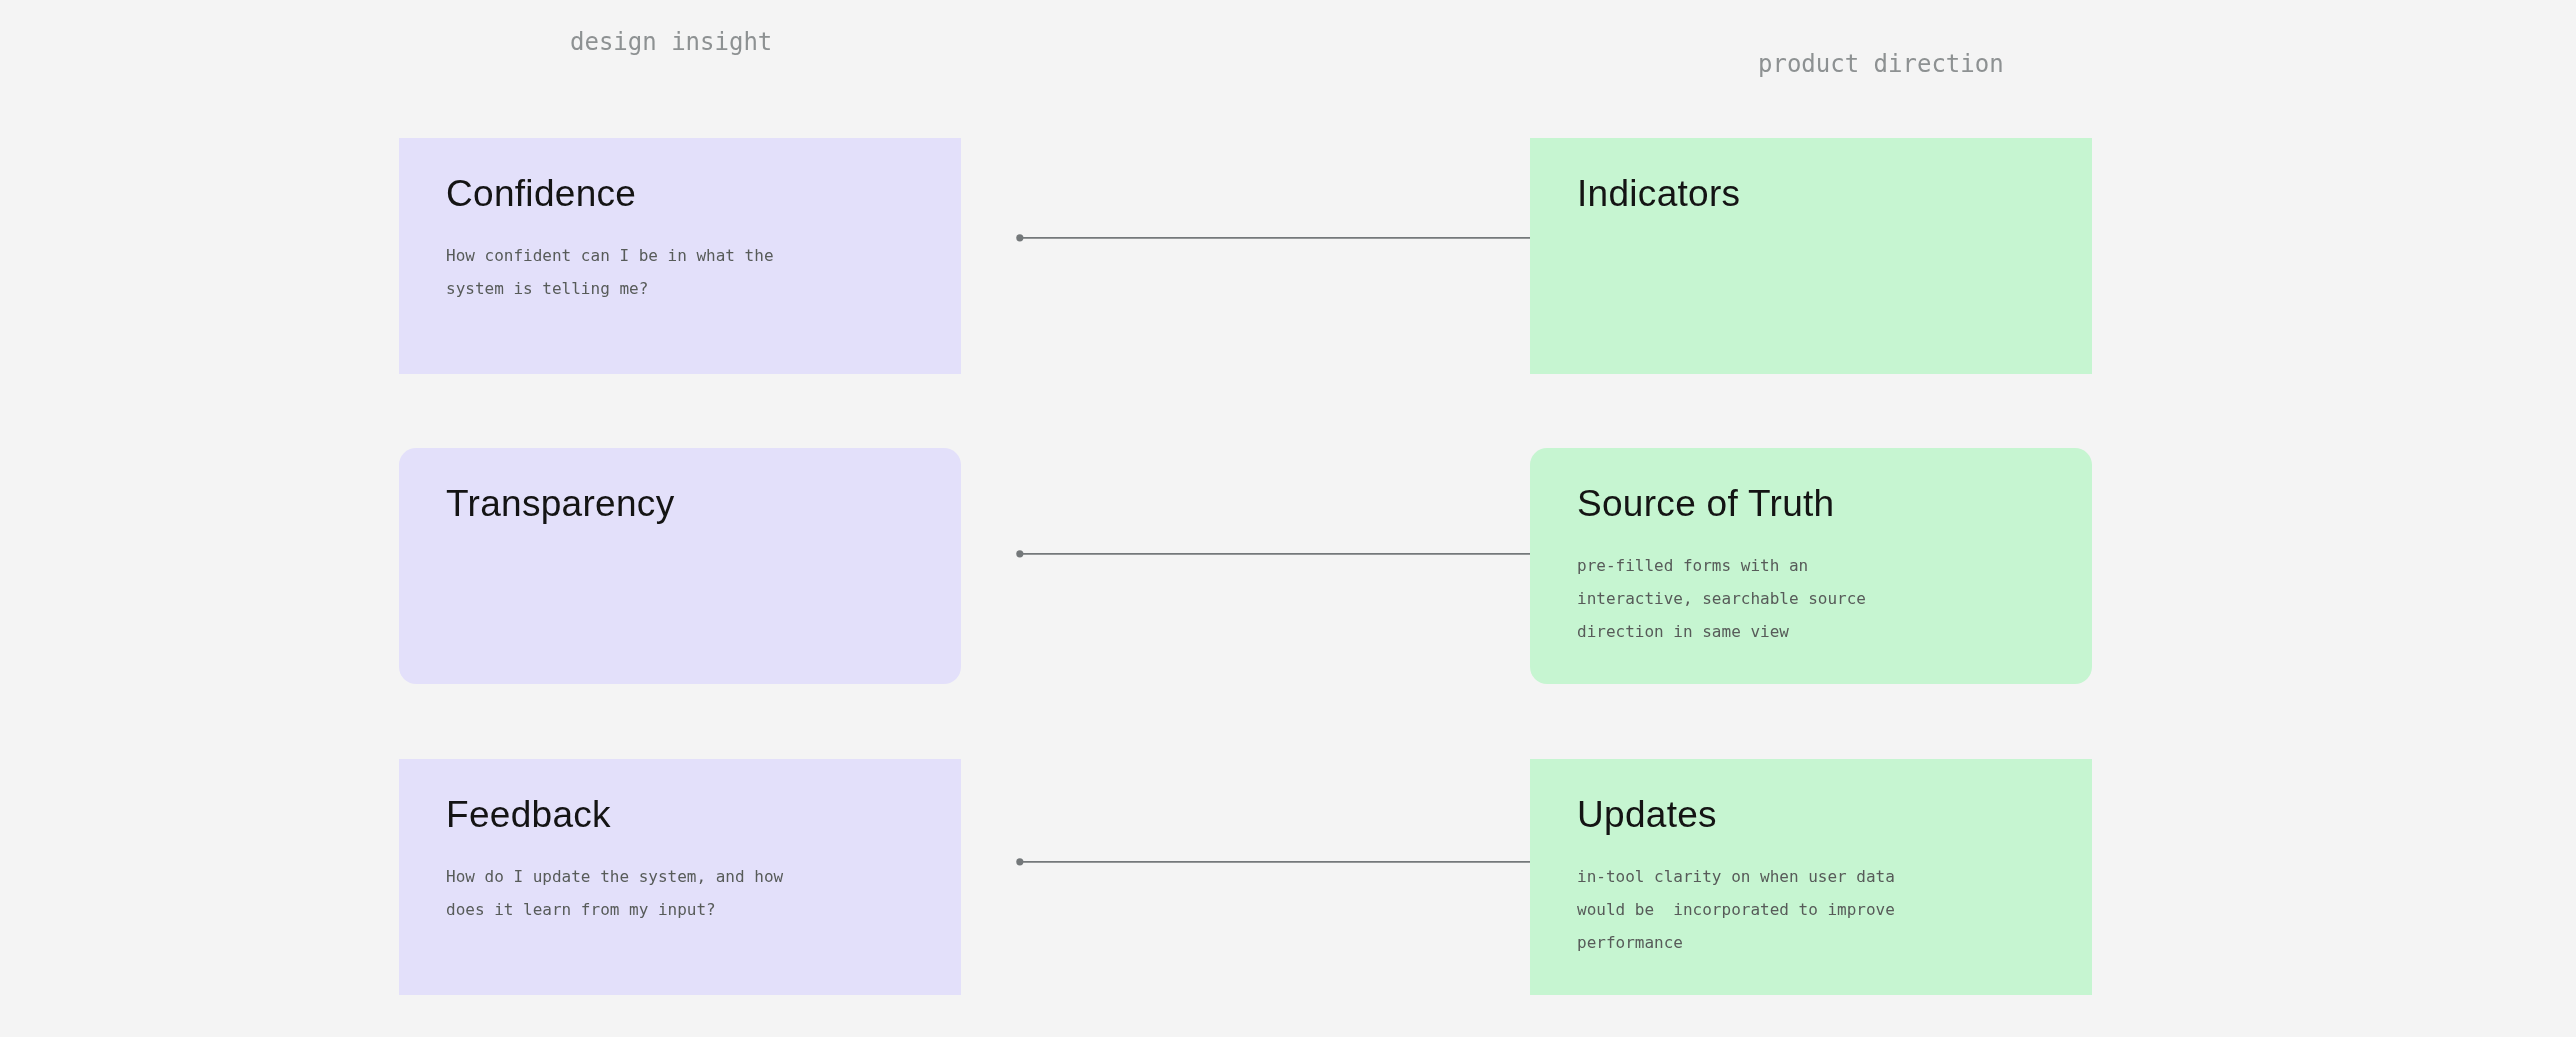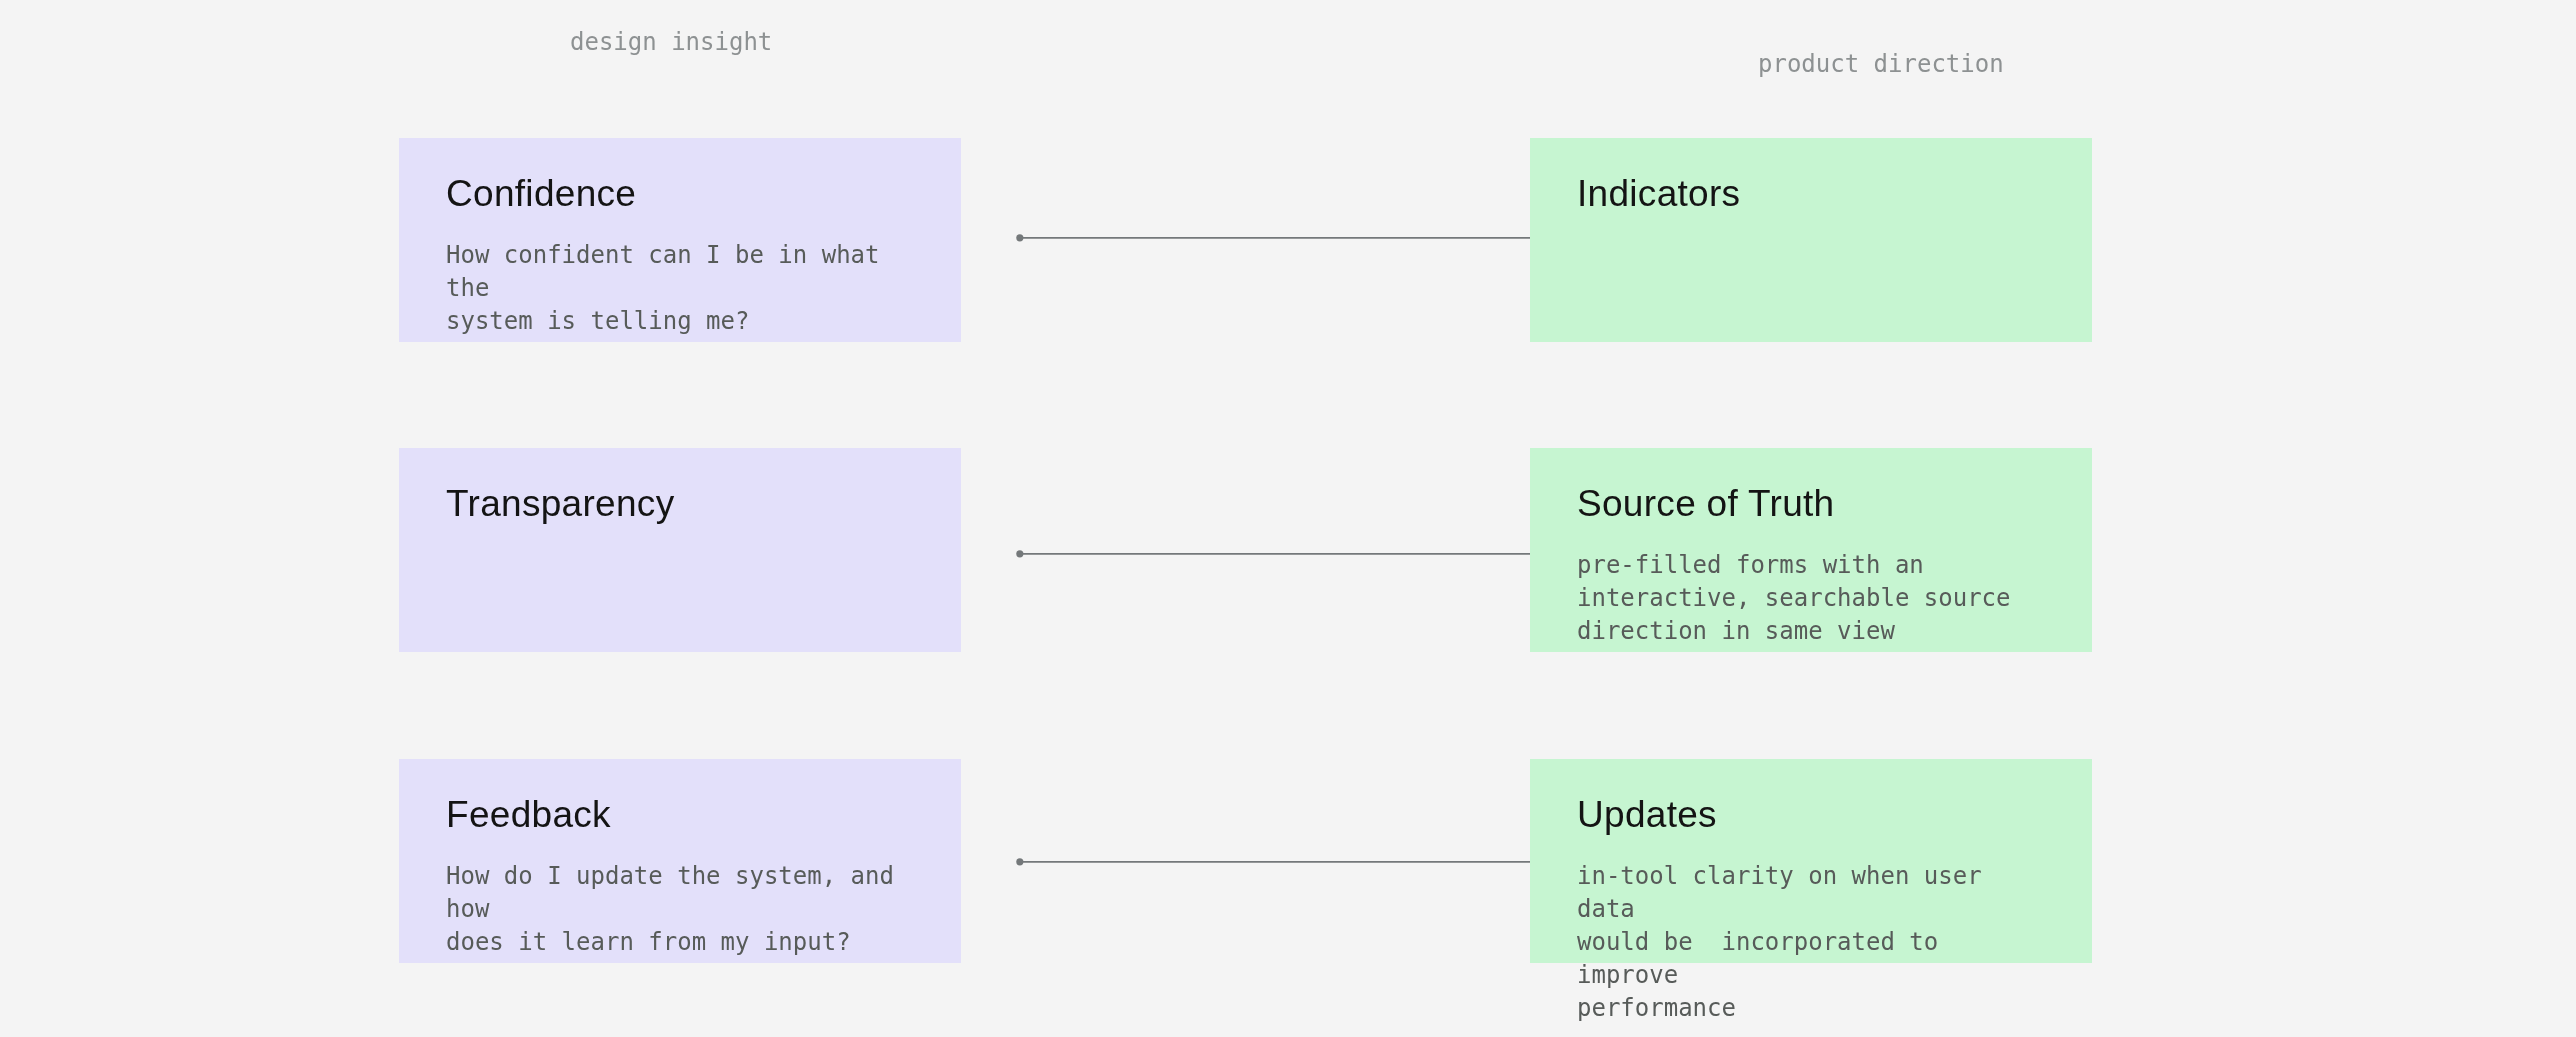--- a/index.html
+++ b/index.html
@@ -26,41 +26,41 @@
     line-height:29px;
     color:var(--header-text,#8D9192);
     white-space:nowrap;
   }
   #header-insight{left:570px;top:27.6px;}
   #header-direction{left:1758px;top:34px;margin-top:16px;}
 
   .card{
     position:absolute;
     width:562px;
-    height:204px;
+    height:236px;
     padding:31.5px 42px 0 47px;
   }
   .card.insight{left:399px;background:var(--insight-card,#E3E0FA);}
   .card.direction{left:1530px;background:var(--direction-card,#C6F5D1);}
   .row-0{top:138px;}
-  .row-1{top:448px;}
+  .row-1{top:448px;border-radius:17px;}
   .row-2{top:759px;}
 
   .card-title{
     font-family:"Liberation Sans",sans-serif;
     font-weight:400;
     font-size:37px;
     line-height:48px;
     letter-spacing:0.3px;
     color:var(--title-text,#141414);
   }
   .card-body{
     margin-top:21px;
     font-family:"DejaVu Sans Mono","Liberation Mono",monospace;
-    font-size:24px;
+    font-size:16px;
     line-height:33px;
     color:var(--body-text,#575B59);
     white-space:pre-wrap;
   }
 
   .connector{
     position:absolute;
     left:1015px;
     width:551px;
     height:23.6px;

